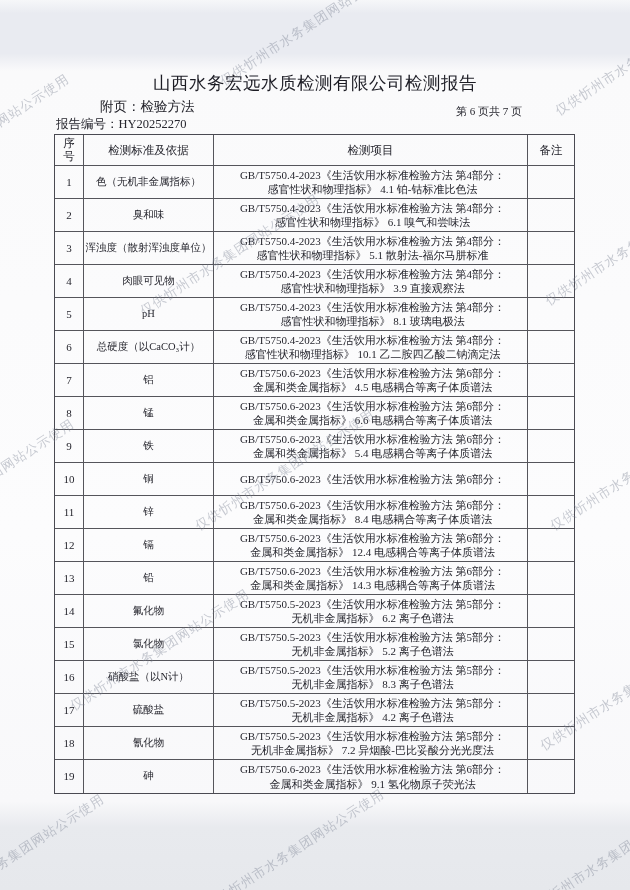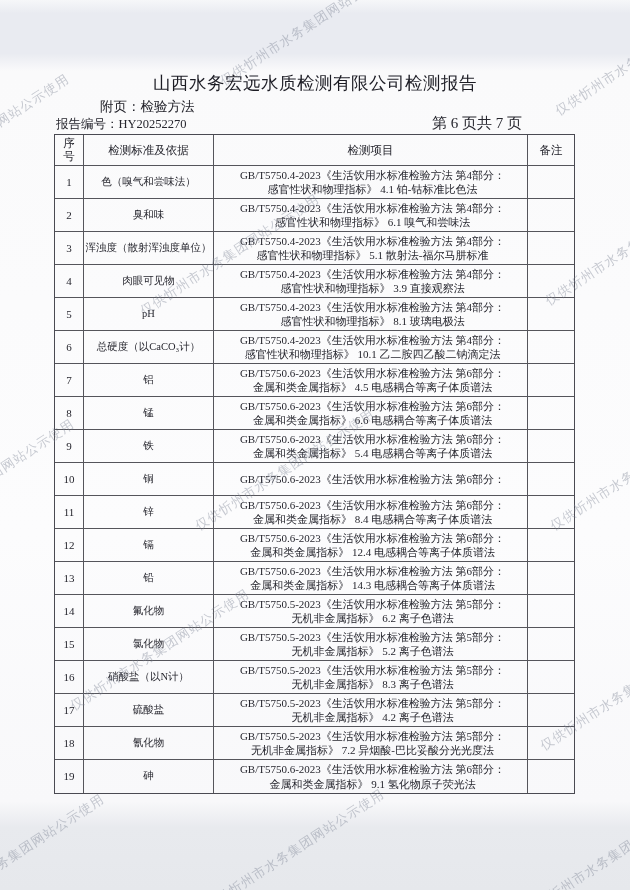--- a/index.html
+++ b/index.html
@@ -11,21 +11,21 @@
       #f6f7f9 0%, #e9ebf1 1.5%, #e9ebf1 6%,
       #fafafb 8%, #fcfcfd 60%, #f8f8fa 90%,
       #e8eaee 93%, #e6e8ec 100%);
   }
   .title {
     position:absolute; top:71px; left:0; right:0; text-align:center;
     font-size:17.5px; font-weight:normal; letter-spacing:0.5px; color:#1c1c24;
   }
   .attach { position:absolute; top:98px; left:57px; font-size:13.5px; color:#22222a;margin-left:43px; }
   .report-no { position:absolute; top:116px; left:56px; font-size:12.5px; }
-  .page-ind { position:absolute; top:114px; right:108px; font-size:15px; }
+  .page-ind { position:absolute; top:104px; right:108px; font-size:11px; }
 
   .tbl {
     position:absolute; left:54px; top:134px; width:519px;
     border:1.5px solid #4a4a52; background:transparent;
   }
   .trow { display:grid; grid-template-columns:29px 130px 314px 1fr; height:33px; }
   .trow.thead { height:31px; }
   .cell {
     border-right:1px solid #55555b; border-bottom:1px solid #55555b;
     display:flex; align-items:center; justify-content:center;
@@ -78,21 +78,21 @@
   <div class="tbl">
     <div class="trow thead">
       <div class="cell c-no">序号</div>
       <div class="cell c-std" style="align-items:center;justify-content:center;padding-left:0;">检测标准及依据</div>
       <div class="cell c-item">检测项目</div>
       <div class="cell c-rem">备注</div>
     </div>
     <div id="table-body">
         <div class="trow">
           <div class="cell c-no">1</div>
-          <div class="cell c-item">色（嗅气和尝味法）</div>
+          <div class="cell c-item">色（无机非金属指标）</div>
           <div class="cell c-std">
             <div>GB/T5750.4-2023《生活饮用水标准检验方法 第4部分：</div>
             <div>感官性状和物理指标》 4.1 铂-钴标准比色法</div>
           </div>
           <div class="cell c-rem"></div>
         </div>
         <div class="trow">
           <div class="cell c-no">2</div>
           <div class="cell c-item">臭和味</div>
           <div class="cell c-std">

